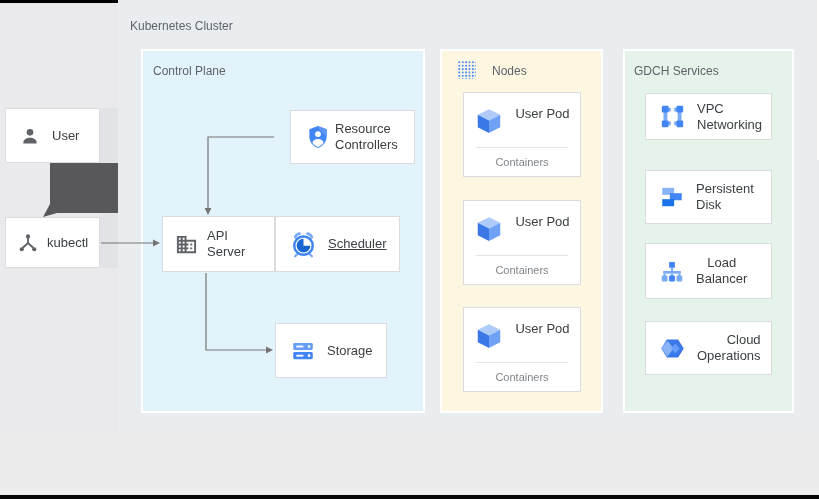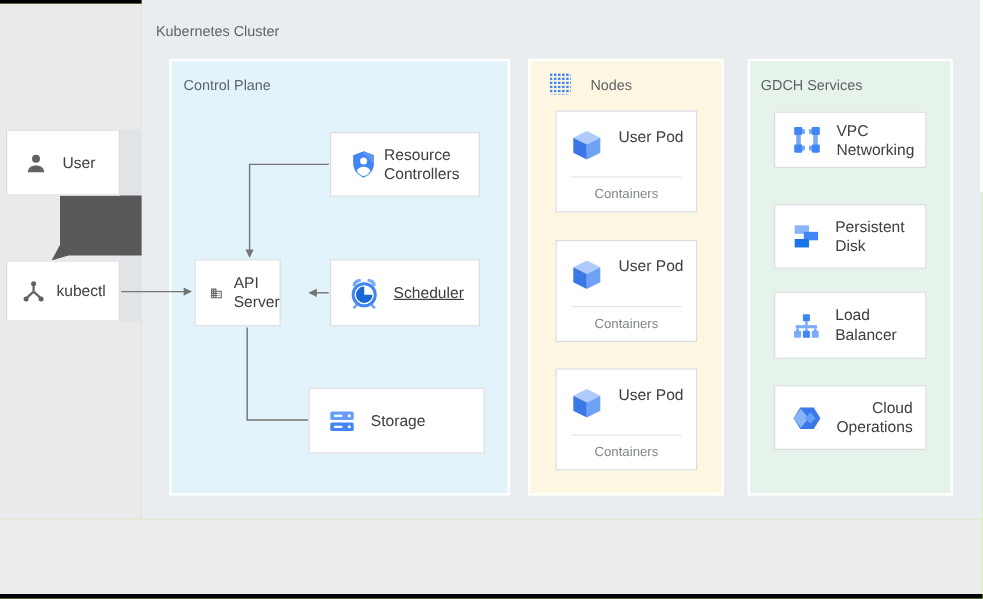--- a/index.html
+++ b/index.html
@@ -31,24 +31,24 @@
     background-size:3.4px 3.4px; background-position:0.6px 0.6px;
   }
   
   .box {
     position:absolute; background:#ffffff; border:1px solid #dadce0;
     display:flex; align-items:center; font-size:13px; color:#3c4043;
   }
   .box .lbl { line-height:1.22; }
   .box-user     { left:5px;  top:108px; width:95px;  height:55px; padding-left:14px; gap:12px; border-color:#dcdcdf; }
   .box-kubectl  { left:5px;  top:217px; width:95px;  height:51px; padding-left:11px; gap:8px;  border-color:#dcdcdf; }
-  .box-rc       { left:275px; top:110px; width:125px; height:54px; padding-left:14px; gap:4px; }
-  .box-api      { left:162px; top:216px; width:72px;  height:56px; padding-left:12px; gap:9px; }
+  .box-rc       { left:290px; top:110px; width:125px; height:54px; padding-left:14px; gap:4px; }
+  .box-api      { left:162px; top:216px; width:113px;  height:56px; padding-left:12px; gap:9px; }
   .box-sch      { left:275px; top:216px; width:125px; height:56px; padding-left:14px; gap:11px;text-decoration:underline; }
-  .box-sto      { left:257px; top:323px; width:147px; height:55px; padding-left:14px; gap:11px; }
+  .box-sto      { left:275px; top:323px; width:112px; height:55px; padding-left:14px; gap:11px; }
   .box-svc      { left:645px; width:127px; padding-left:13px; gap:11px; }
   .pod-box {
     position:absolute; left:463px; width:118px; height:85px;
     background:#fff; border:1px solid #dadce0;
     display:flex; flex-direction:column; align-items:center;
   }
   .pod-row { display:flex; gap:11px; margin-top:13px; height:30px; }
   .pod-row .lbl { font-size:13px; color:#3c4043; }
   .pod-divider { width:92px; border-top:1px solid #e3e5e8; margin-top:11px; }
   .pod-sub { font-size:11px; color:#80868b; margin-top:8px; }
@@ -231,21 +231,21 @@
   <div class="box box-svc" style="top:170px; height:54px;">
     <svg width="26" height="26" viewBox="0 0 24 24">
       <rect x="3" y="3.5" width="11" height="6.5" fill="#8ab4f8"></rect>
       <rect x="10" y="8.5" width="11" height="6.5" fill="#4285f4"></rect>
       <rect x="3" y="14" width="11" height="6.5" fill="#1a73e8"></rect>
     </svg>
     <span class="lbl"><span>Persistent</span><br>
       <span>Disk</span></span>
   </div>
 
-  <div class="box box-svc" style="top:243px; height:56px;">
+  <div class="box box-svc" style="top:243px; height:56px;text-align:center;">
     <svg width="26" height="26" viewBox="0 0 24 24">
       <rect x="11" y="9" width="2" height="3.5" fill="#7baaf7"></rect>
       <rect x="3.8" y="12" width="16.4" height="2.4" fill="#7baaf7"></rect>
       <rect x="4.2" y="14.4" width="2" height="3" fill="#7baaf7"></rect>
       <rect x="11" y="14.4" width="2" height="3" fill="#7baaf7"></rect>
       <rect x="17.8" y="14.4" width="2" height="3" fill="#7baaf7"></rect>
       <rect x="9.3" y="3.6" width="5.4" height="5.4" rx="0.8" fill="#4285f4"></rect>
       <rect x="2.5" y="16.2" width="5.4" height="5.4" rx="0.8" fill="#7baaf7"></rect>
       <rect x="9.3" y="16.2" width="5.4" height="5.4" rx="0.8" fill="#4285f4"></rect>
       <rect x="16.1" y="16.2" width="5.4" height="5.4" rx="0.8" fill="#7baaf7"></rect>

